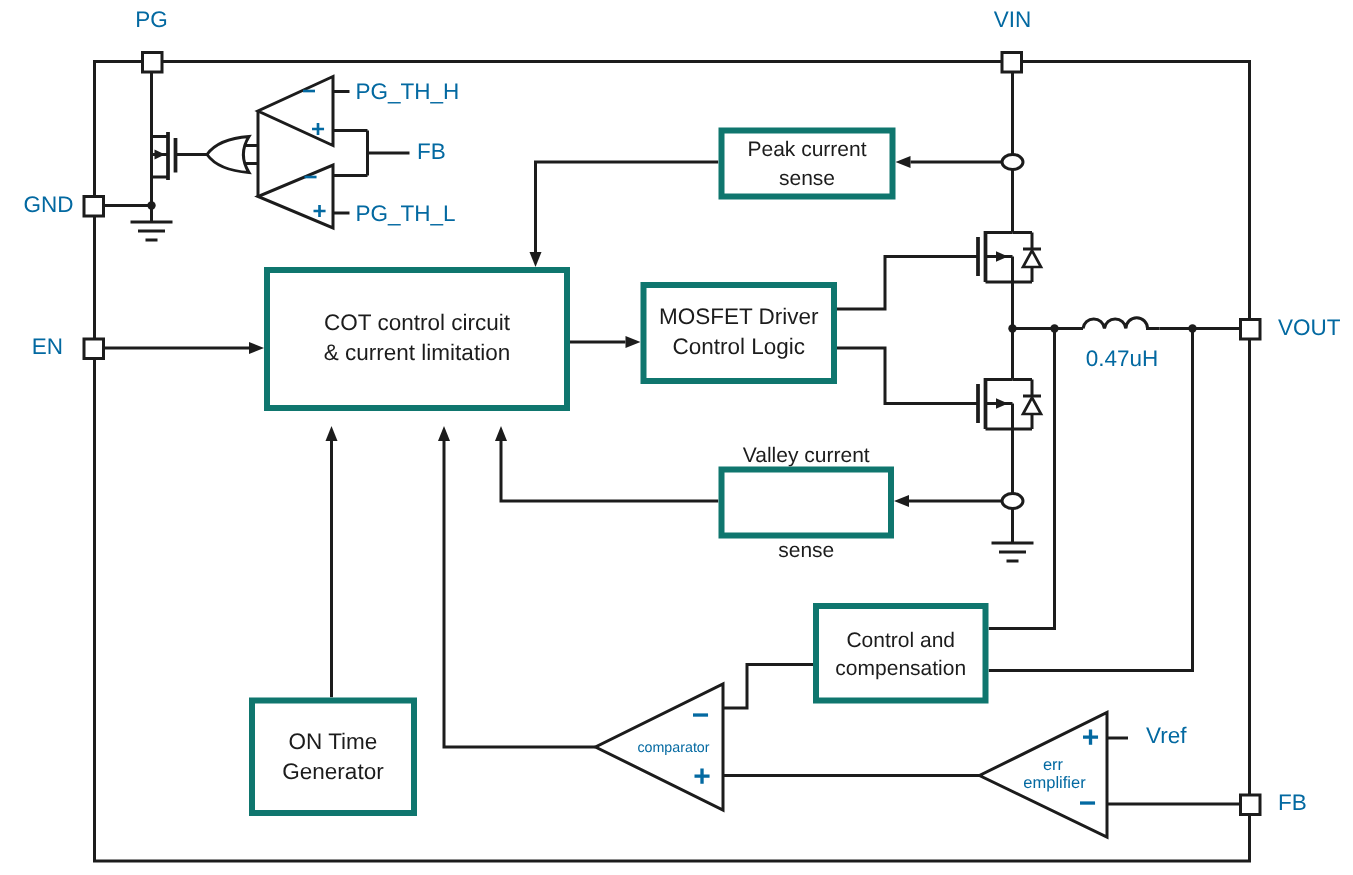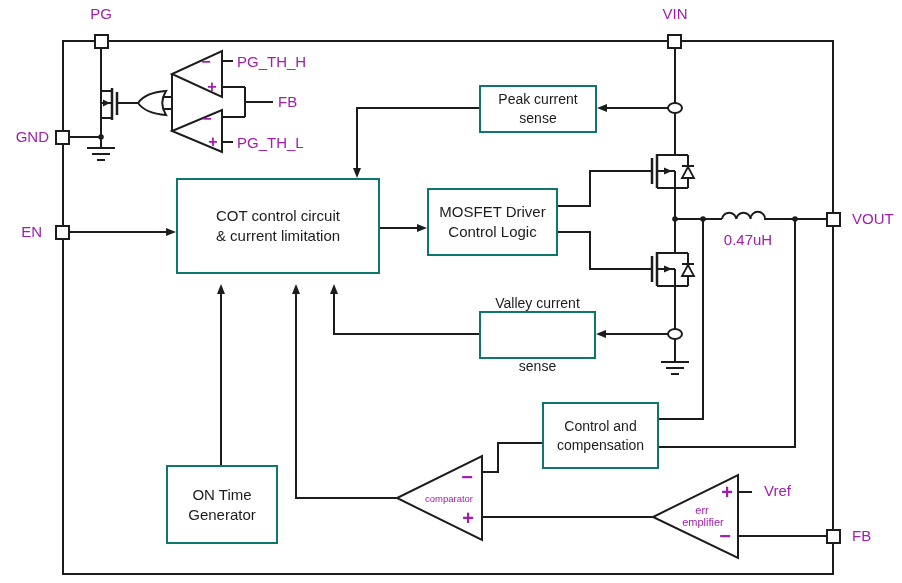--- a/index.html
+++ b/index.html
@@ -2,26 +2,26 @@
 <html><head>
 <meta charset="utf-8">
 <style>
   html,body{margin:0;padding:0;background:#fff;}
   .stage{
     position:relative;width:902px;height:583px;background:#fff;overflow:hidden;
     font-family:"Liberation Sans",sans-serif;color:#1c1c1c;
   }
   .stage svg{position:absolute;left:0;top:0;}
   .block{
-    position:absolute;box-sizing:border-box;border:2px solid #0f766e;background:#fff;
+    position:absolute;box-sizing:border-box;border:4px solid #0f766e;background:#fff;
     display:flex;flex-direction:column;align-items:center;justify-content:center;
     text-align:center;font-size:15px;line-height:20px;color:#1c1c1c;
   }
   .lbl{
-    position:absolute;white-space:nowrap;font-size:15px;line-height:14px;color:#a21caf;
+    position:absolute;white-space:nowrap;font-size:15px;line-height:14px;color:#0369a1;
     transform:translate(-50%,-50%);
     text-align:right;
   }
   .lbl.right-anchor{transform:translate(-100%,-50%);}
   .lbl.left-anchor{transform:translate(0,-50%);}
   .sign{font-weight:700;font-size:16px;}
   .sign.big{font-size:20px;font-weight:700;}
   .small{font-size:9.5px;line-height:10px;}
   .tiny{font-size:11px;line-height:12px;}
 </style>

